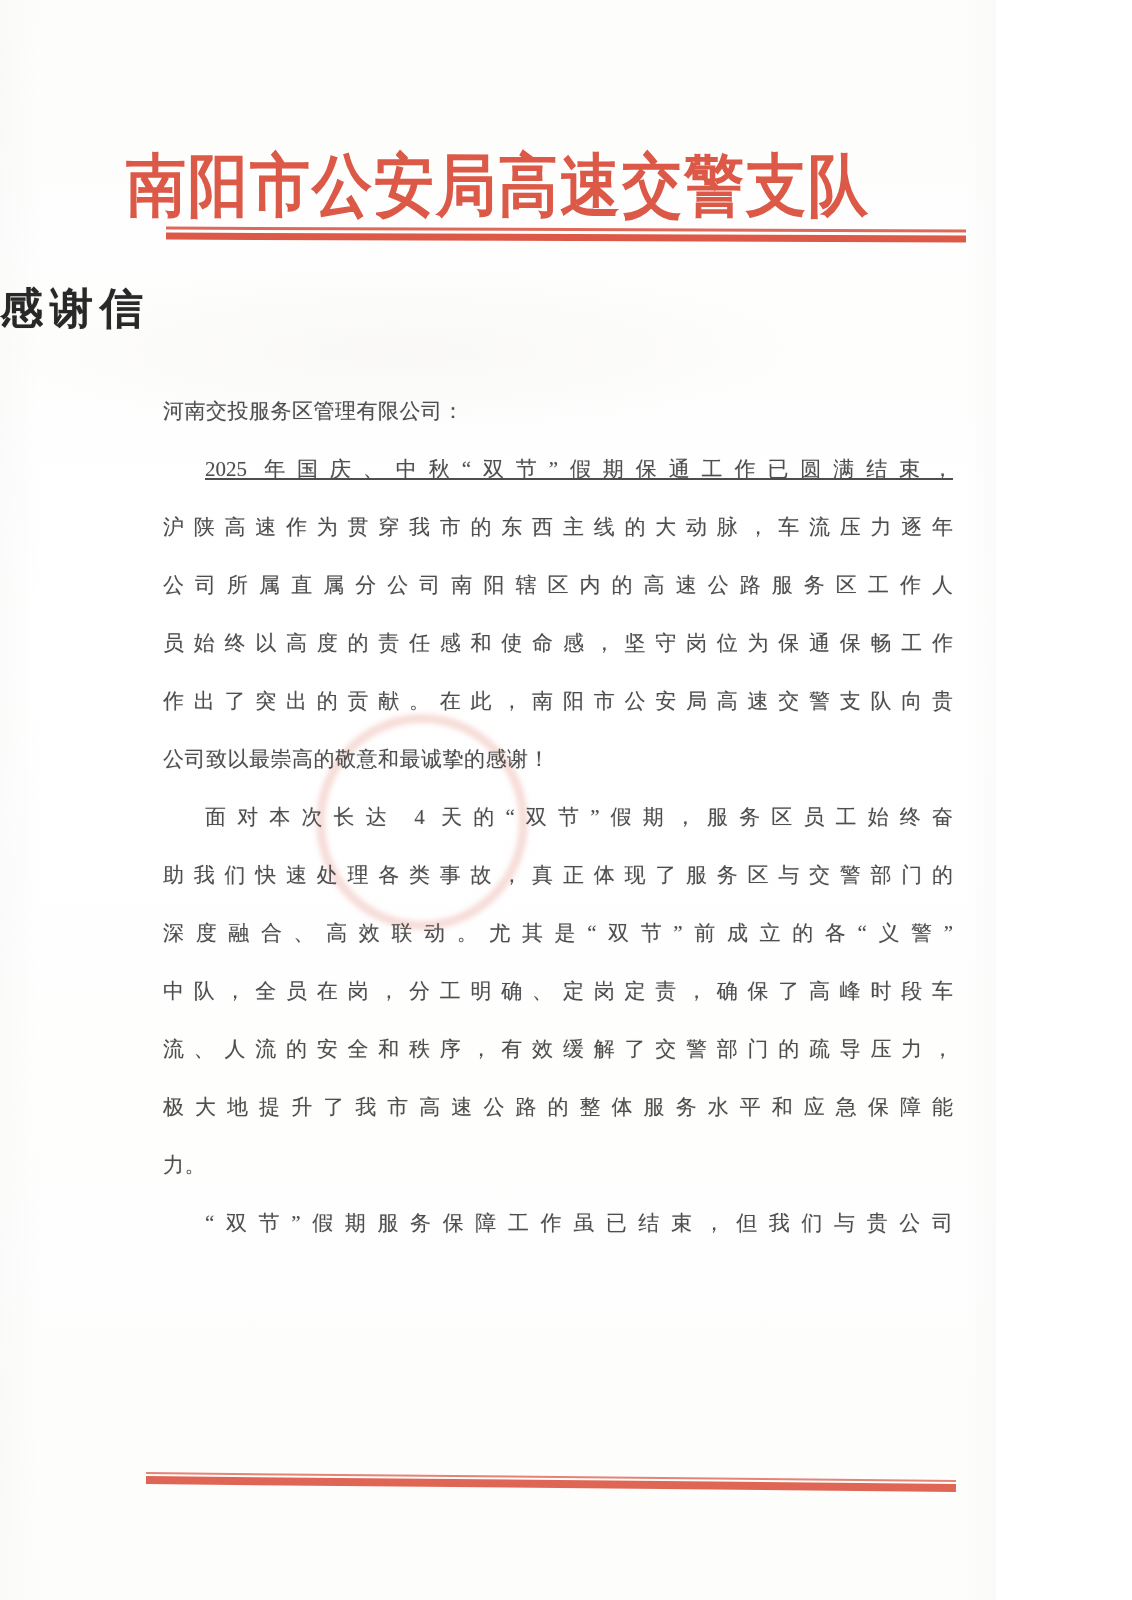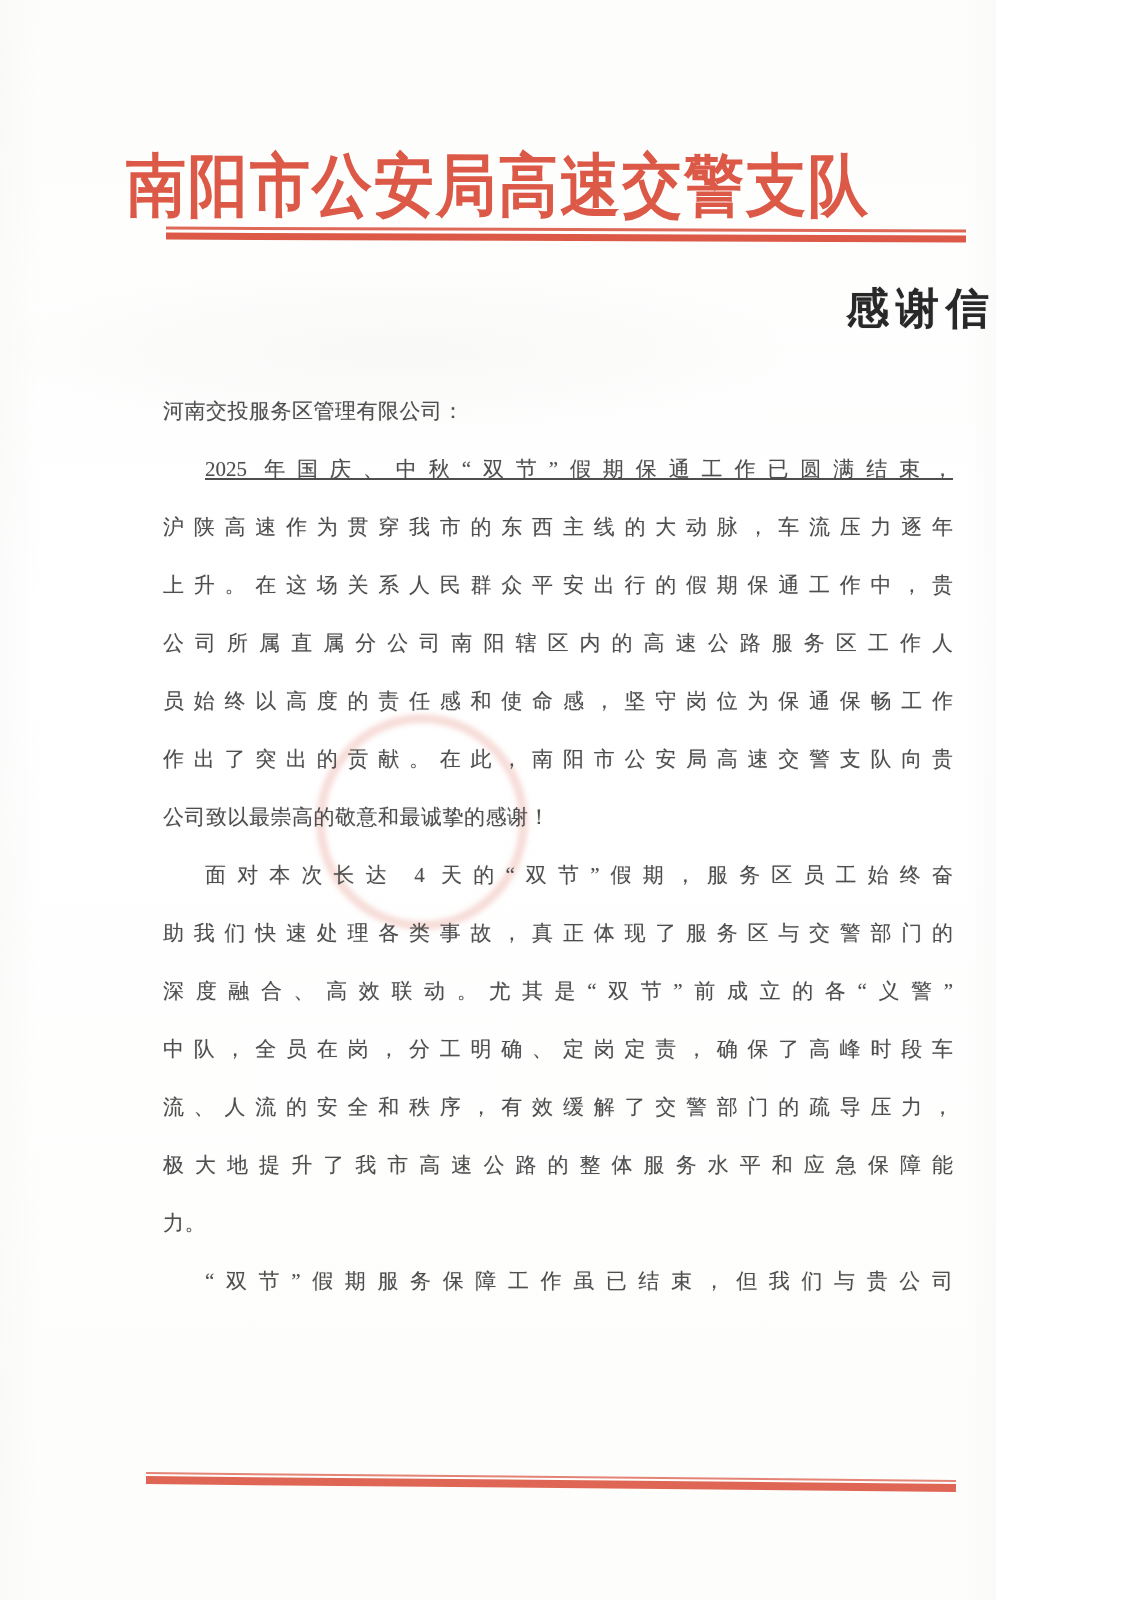--- a/index.html
+++ b/index.html
@@ -52,21 +52,21 @@
     background: var(--accent, #dc5947);
   }
 
   
   .doc-title {
     position: absolute;
     top: 280px;
     left: 0;
     width: 100%;
     margin: 0;
-    text-align: right;
+    text-align: left;
     font-size: 43px;
     font-weight: bold;
     letter-spacing: 7px;
     color: var(--title-text, #282828);
     text-shadow: 0 0 1px rgba(40,40,40,0.4);
   }
 
   
   .stamp {
     position: absolute;
@@ -147,21 +147,20 @@
   </div>
 
   <h2 class="doc-title">感谢信</h2>
 
   <div class="stamp"></div>
 
   <main class="letter-body">
       <div class="line">河南交投服务区管理有限公司：</div>
       <div class="line fill" style="text-indent: 2em; text-decoration: underline;">2025 年国庆、中秋“双节”假期保通工作已圆满结束，</div>
       <div class="line fill">沪陕高速作为贯穿我市的东西主线的大动脉，车流压力逐年</div>
-      <div class="line fill">上升。在这场关系人民群众平安出行的假期保通工作中，贵</div>
       <div class="line fill">公司所属直属分公司南阳辖区内的高速公路服务区工作人</div>
       <div class="line fill">员始终以高度的责任感和使命感，坚守岗位为保通保畅工作</div>
       <div class="line fill">作出了突出的贡献。在此，南阳市公安局高速交警支队向贵</div>
       <div class="line">公司致以最崇高的敬意和最诚挚的感谢！</div>
       <div class="line fill" style="text-indent: 2em;">面对本次长达 4 天的“双节”假期，服务区员工始终奋</div>
       <div class="line fill">助我们快速处理各类事故，真正体现了服务区与交警部门的</div>
       <div class="line fill">深度融合、高效联动。尤其是“双节”前成立的各“义警”</div>
       <div class="line fill">中队，全员在岗，分工明确、定岗定责，确保了高峰时段车</div>
       <div class="line fill">流、人流的安全和秩序，有效缓解了交警部门的疏导压力，</div>
       <div class="line fill">极大地提升了我市高速公路的整体服务水平和应急保障能</div>

